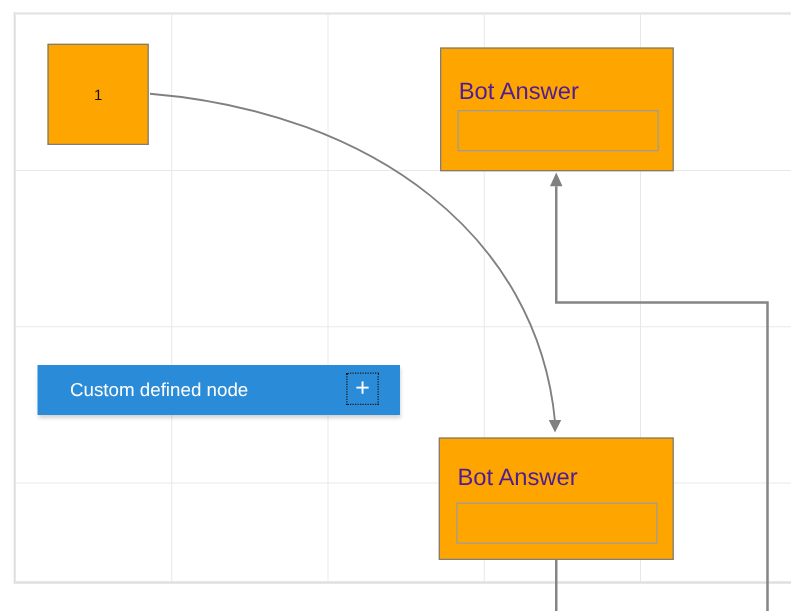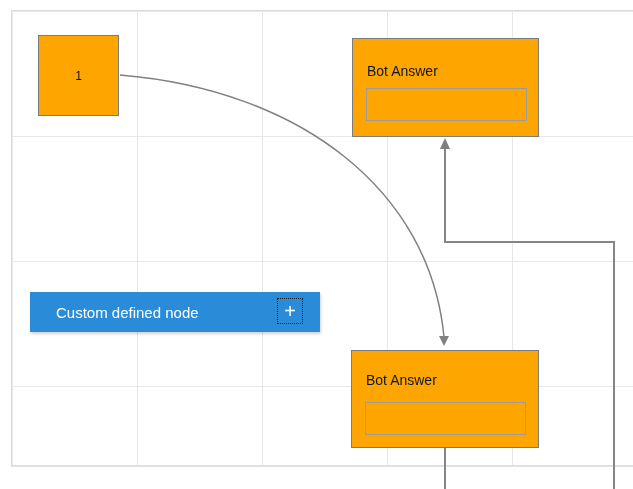--- a/index.html
+++ b/index.html
@@ -29,21 +29,21 @@
   }
   .node-1{
     left:38px;top:35px;width:81px;height:81px;
     display:flex;align-items:center;justify-content:center;
     font-size:12px;
   }
   .node-bot-top{left:352px;top:38px;width:187px;height:99px;}
   .node-bot-bottom{left:351px;top:350px;width:188px;height:98px;}
   .bot-title{
     position:absolute;left:14px;top:24px;
-    font-size:14px;color:#0f172a;white-space:nowrap;
+    font-size:19px;color:#4c1d95;white-space:nowrap;
   }
   .node-bot-bottom .bot-title{top:21px;}
   .bot-input{
     position:absolute;left:13px;top:49px;width:161px;height:33px;
     border:1px solid #9c9c9c;background:transparent;box-sizing:border-box;
   }
   .node-bot-bottom .bot-input{top:51px;}
   
   .custom-node{
     position:absolute;left:30px;top:292px;width:290px;height:40px;

